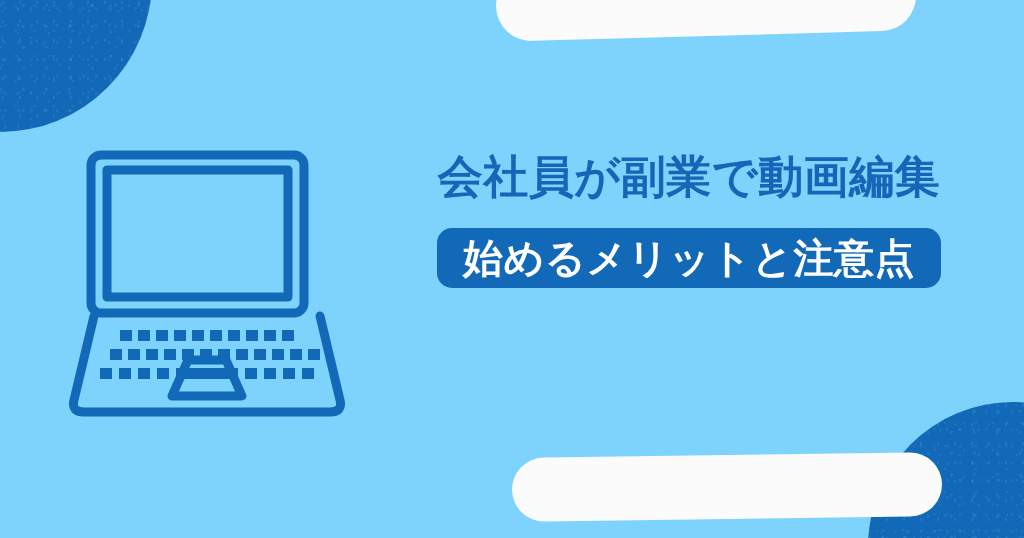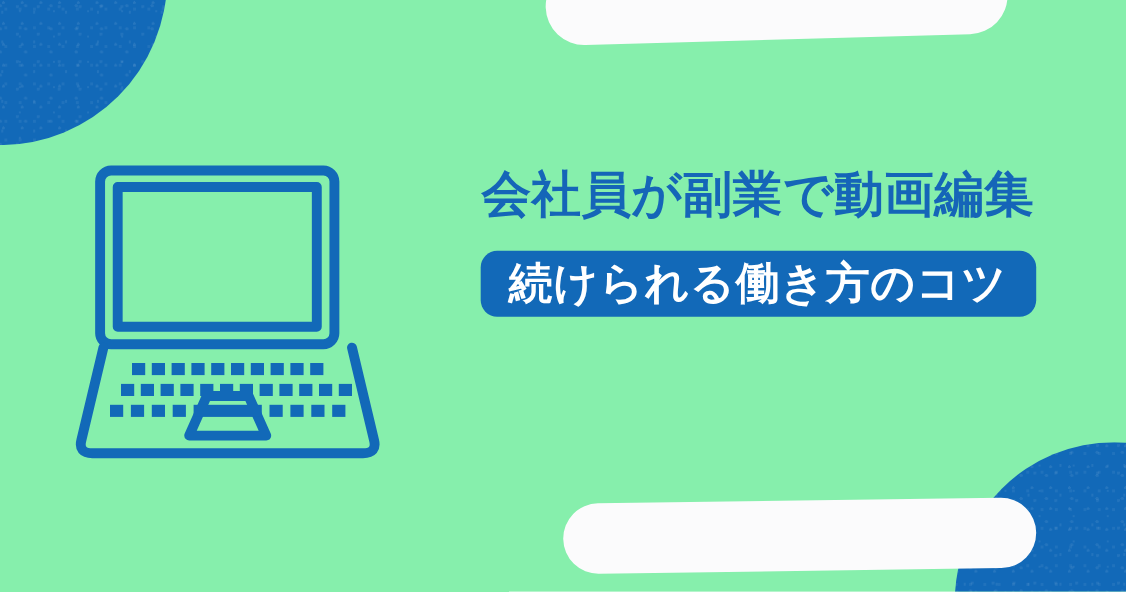--- a/index.html
+++ b/index.html
@@ -7,21 +7,21 @@
     padding: 0;
     background: #ffffff;
   }
   body {
     font-family: "Liberation Sans", "DejaVu Sans", sans-serif;
   }
   #canvas {
     position: relative;
     width: 1024px;
     height: 538px;
-    background: #86efac;
+    background: #7dd3fc;
     overflow: hidden;
   }
 
   
   .corner-circle {
     position: absolute;
     border-radius: 50%;
     background: #1269b8;
     background-image:
       radial-gradient(circle at 12% 18%, rgba(255,255,255,.085) 0 1.2px, transparent 1.4px),
@@ -171,17 +171,17 @@
         <rect x="240" y="230" width="12" height="11"></rect>
       </g>
     </svg>
   </div>
 
   <div id="text-block">
     <div id="headline">
       <span class="headline-line">会社員が副業で動画編集</span>
     </div>
     <div id="badge-row">
-      <span id="badge">続けられる働き方のコツ</span>
+      <span id="badge">始めるメリットと注意点</span>
     </div>
   </div>
 
 </div>
 
 </body></html>

